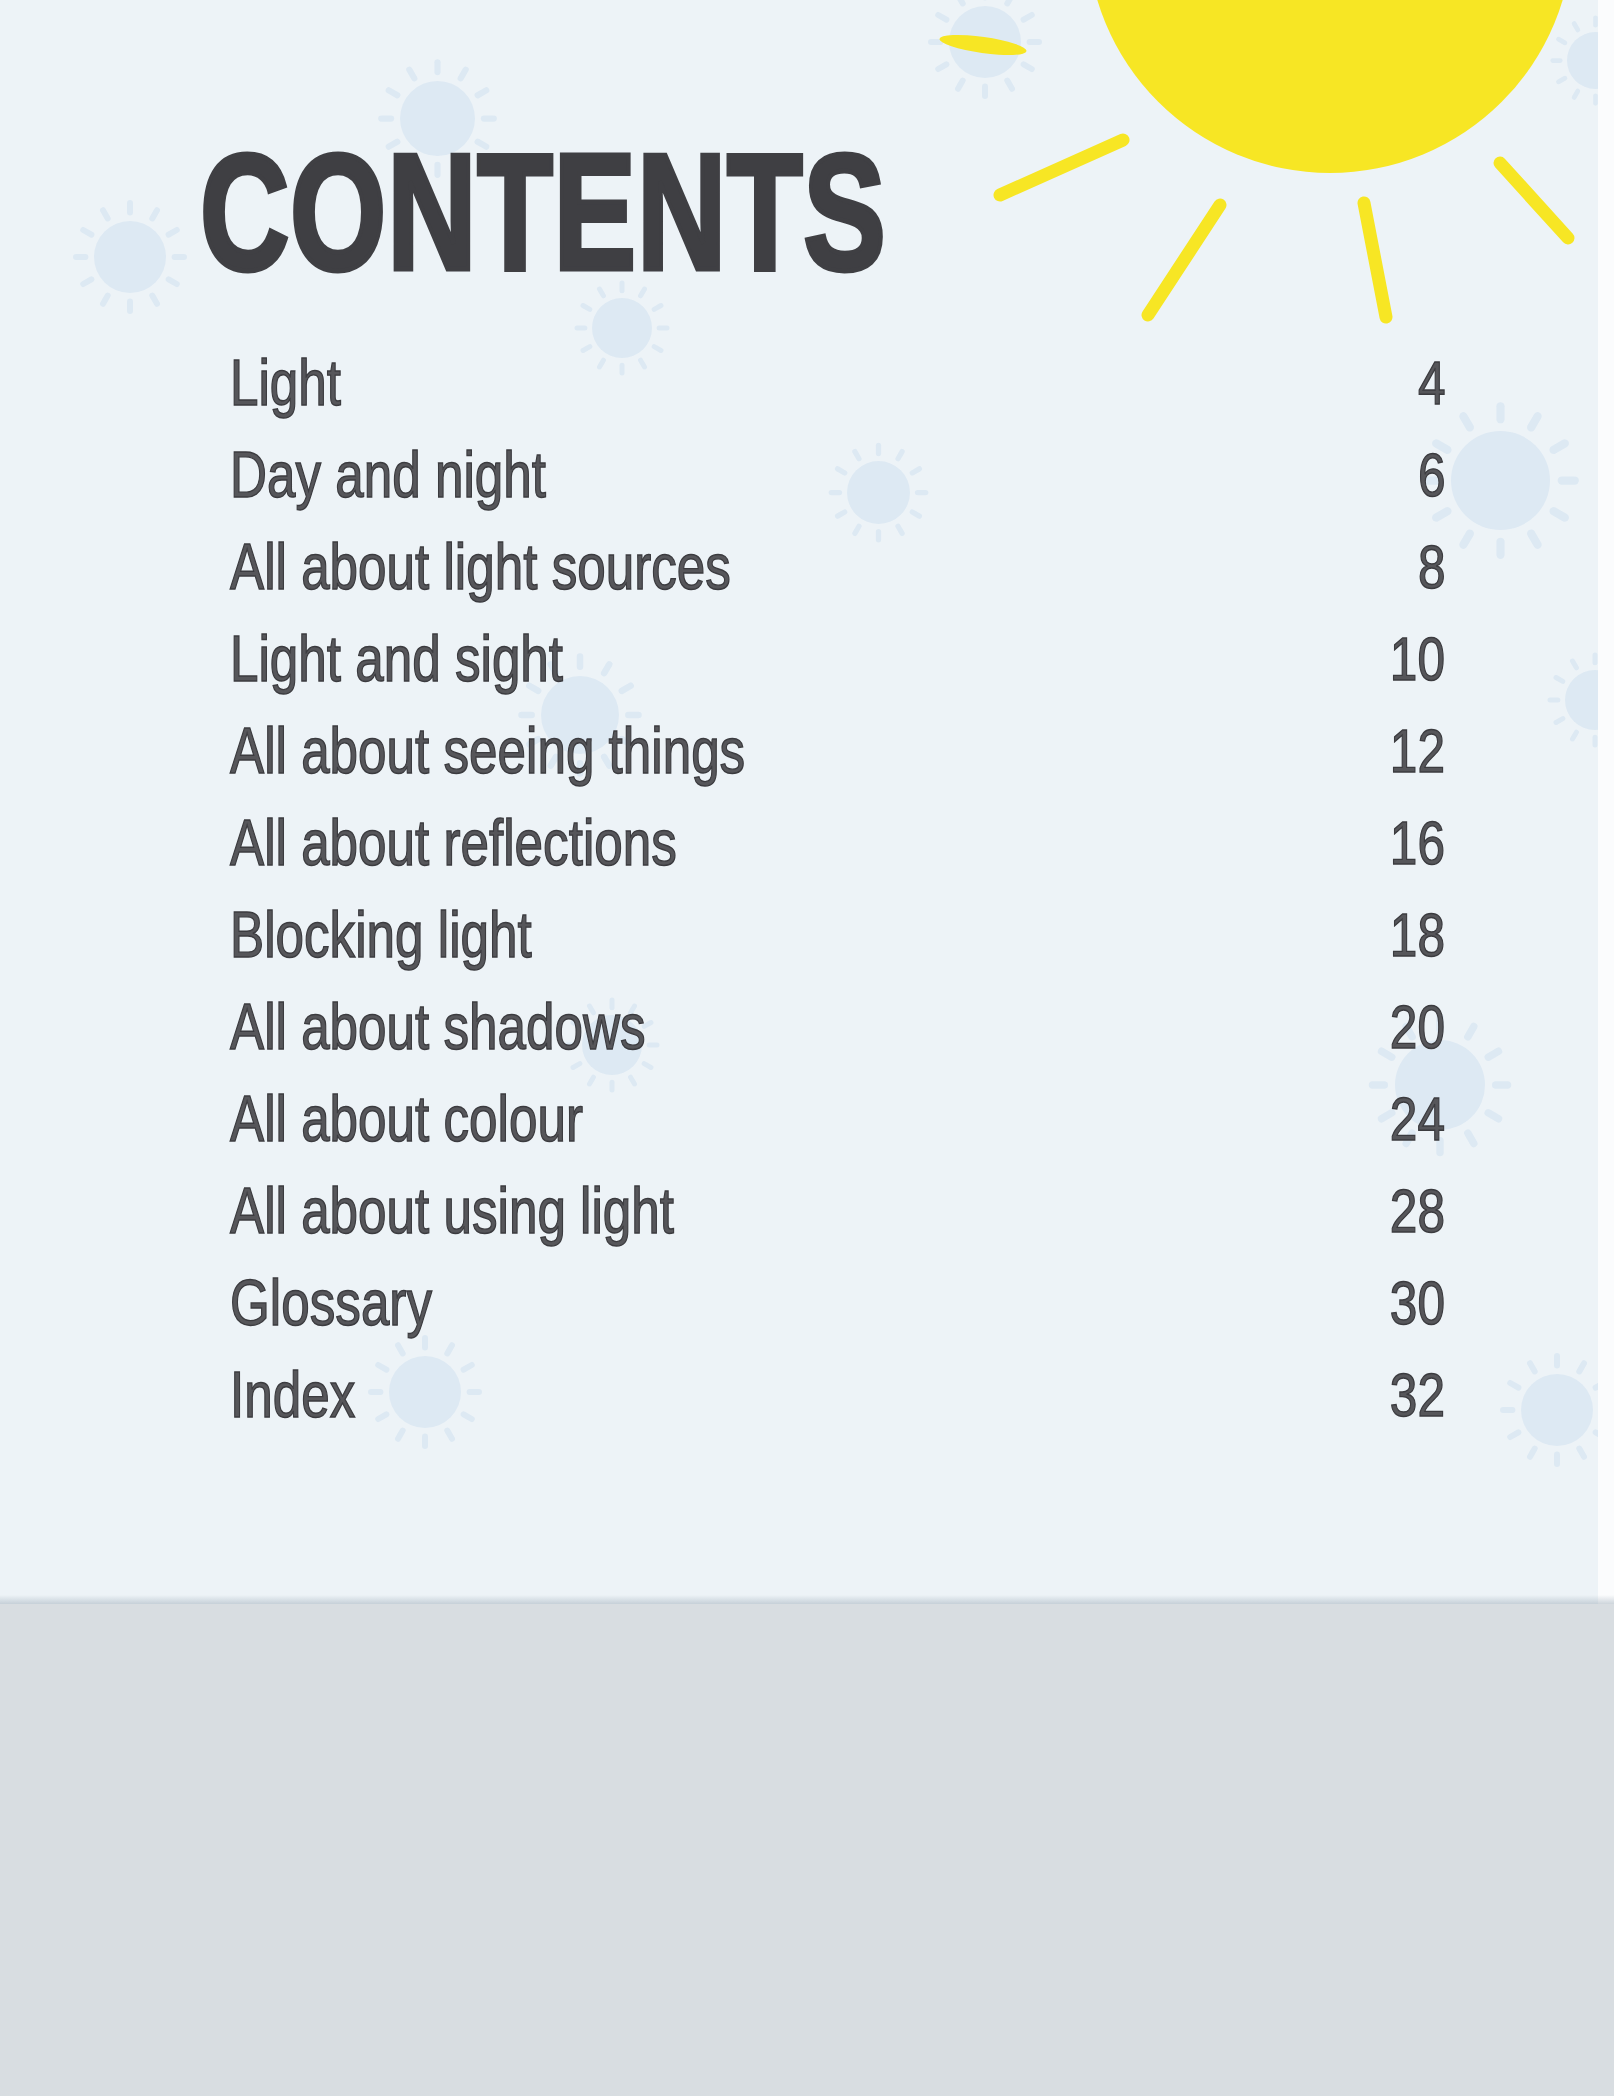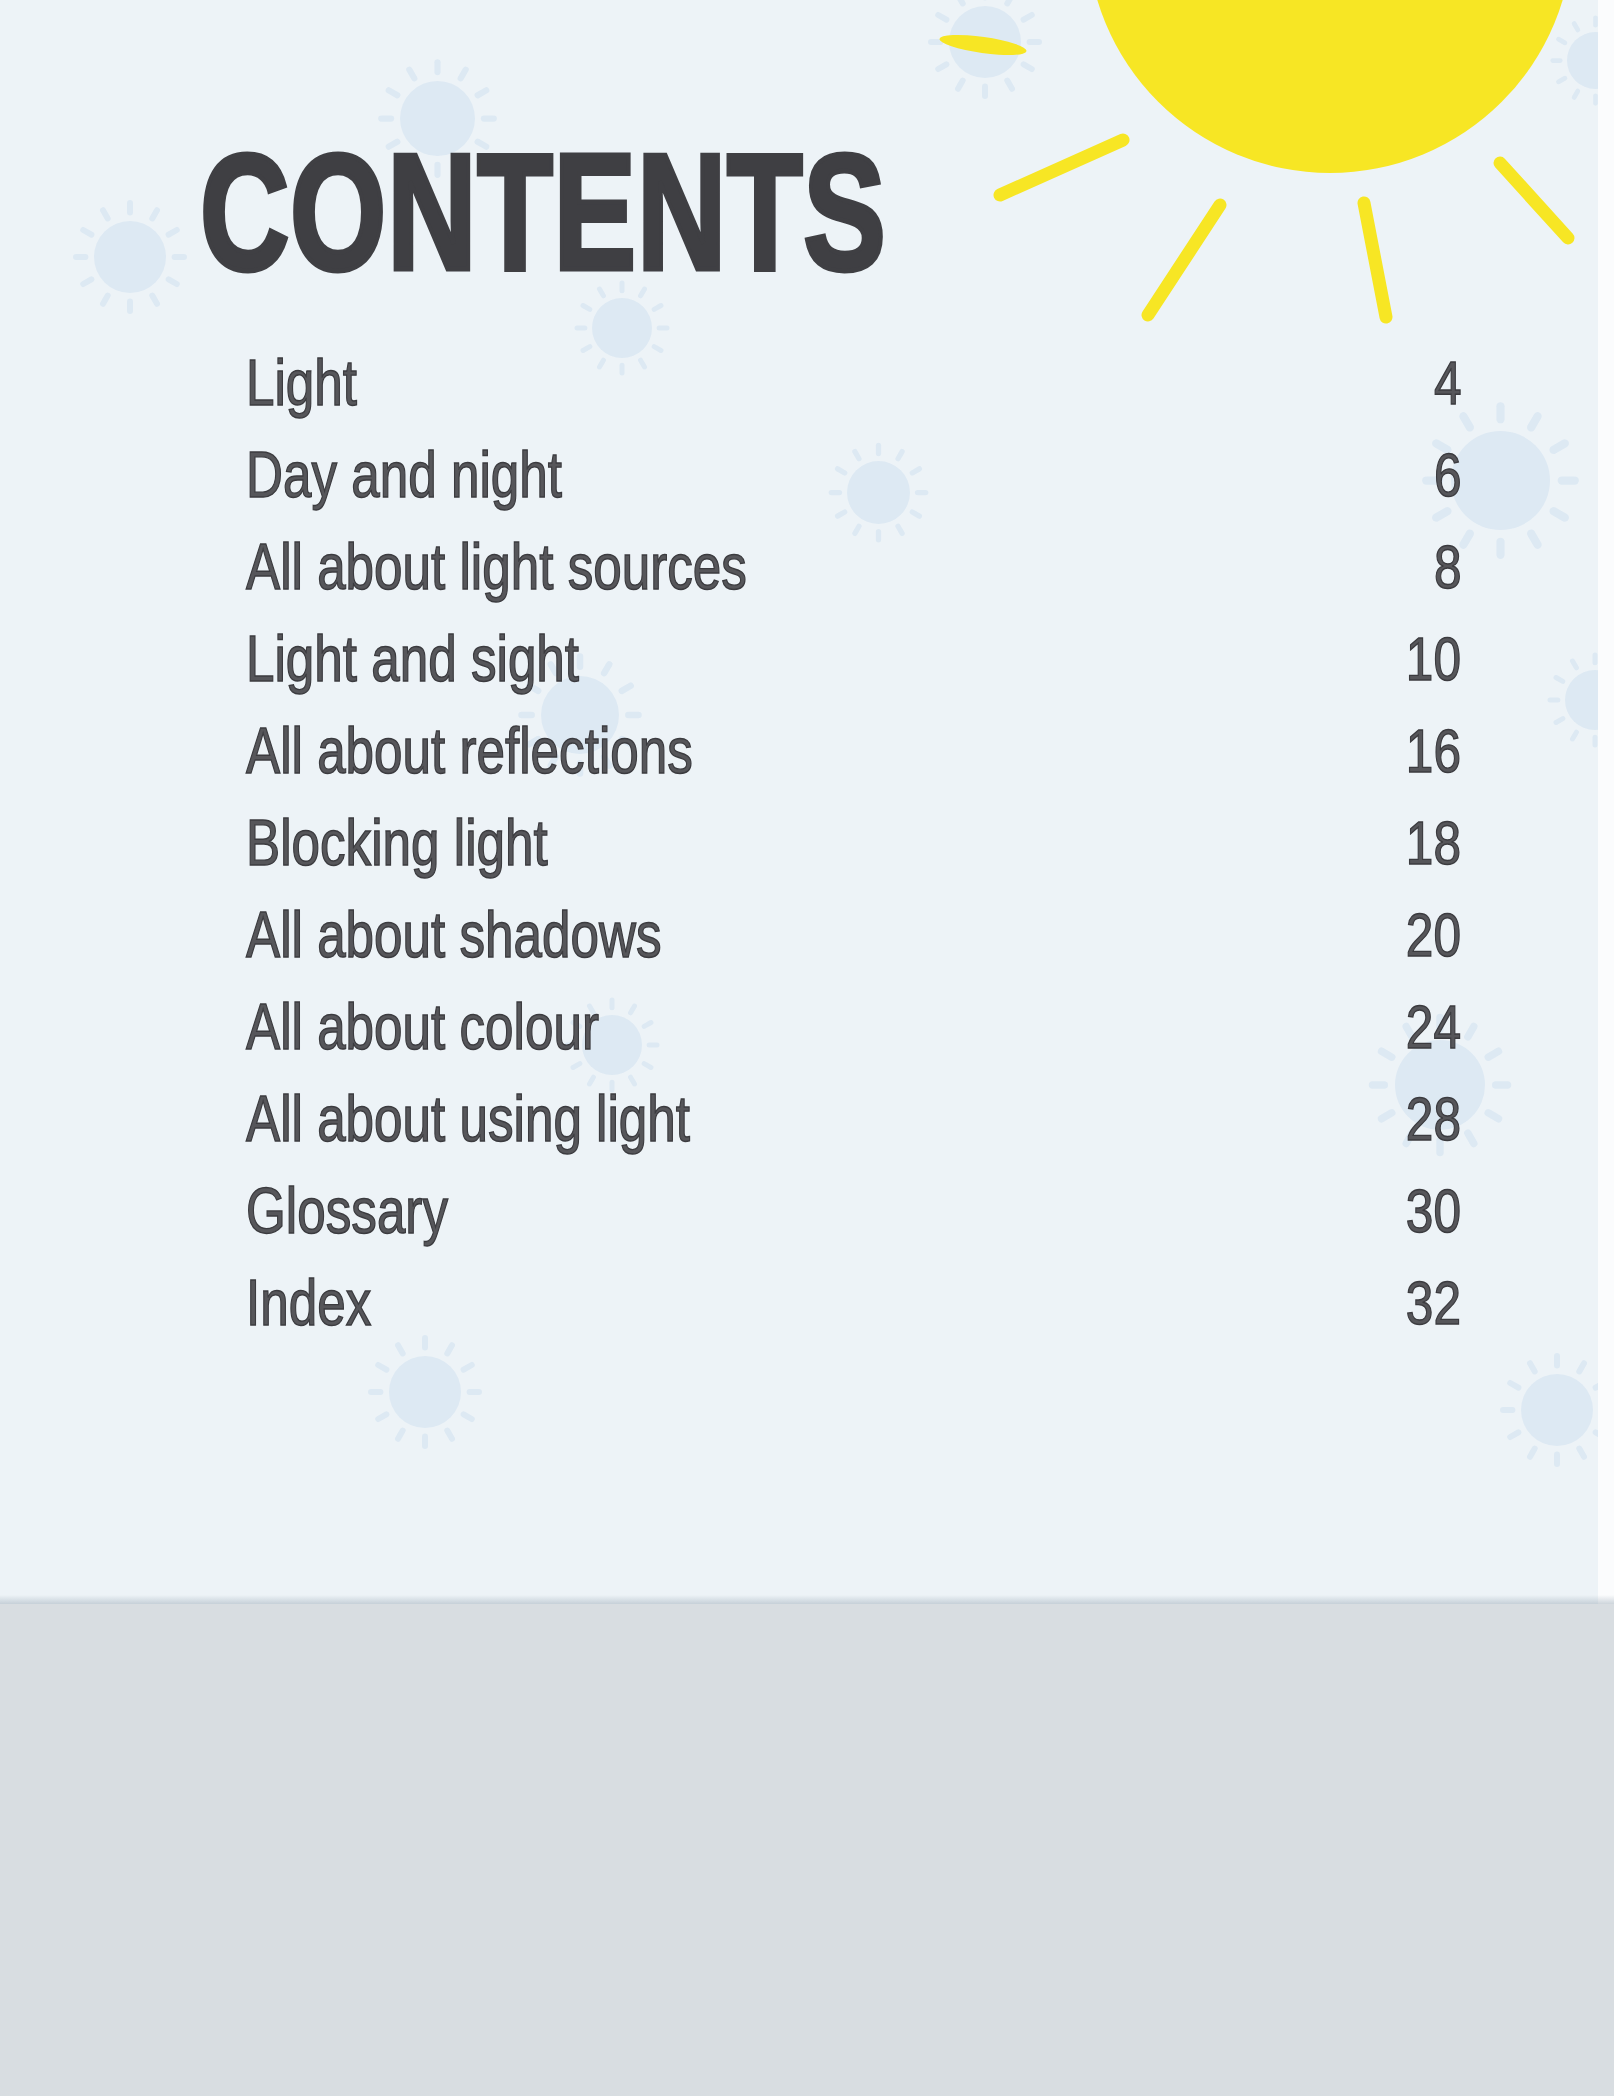--- a/index.html
+++ b/index.html
@@ -11,21 +11,21 @@
   .pale-sun{position:absolute; z-index:0; opacity:.75;}
   .sun-wrap{position:absolute; left:880px; top:0; width:734px; height:380px; z-index:1;}
   .title{
     position:absolute; left:200px; top:130px; z-index:2; margin:0;
     font-size:165px; font-weight:700; line-height:1; letter-spacing:1px;
     color:var(--title-text,#3f3f43);
     -webkit-text-stroke:5px var(--title-text,#3f3f43);
     transform:scaleX(.75); transform-origin:left top; white-space:nowrap;
   }
   .toc{
-    position:absolute; left:246px; top:337px; width:1215px; z-index:2;
+    position:absolute; left:230px; top:337px; width:1215px; z-index:2;
   }
   .toc-row{
     display:flex; justify-content:space-between; align-items:center;
     height:92px;
   }
   .toc-label{
     display:inline-block; transform:scaleX(.80); transform-origin:left center;
     font-size:64px; line-height:1; letter-spacing:0px; white-space:nowrap;
     color:var(--body-text,#56565a);
     -webkit-text-stroke:1.4px var(--body-outline,#3b3b3f);
@@ -316,20 +316,24 @@
     <div class="toc-row">
       <span class="toc-label">All about light sources</span>
       <span class="toc-page">8</span>
     </div>
 
     <div class="toc-row">
       <span class="toc-label">Light and sight</span>
       <span class="toc-page">10</span>
     </div>
 
+    <div class="toc-row">
+      <span class="toc-label">All about seeing things</span>
+      <span class="toc-page">12</span>
+    </div>
 
 
     <div class="toc-row">
       <span class="toc-label">All about reflections</span>
       <span class="toc-page">16</span>
     </div>
 
     <div class="toc-row">
       <span class="toc-label">Blocking light</span>
       <span class="toc-page">18</span>

